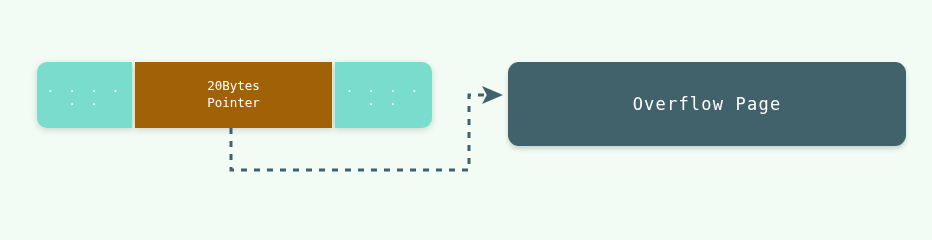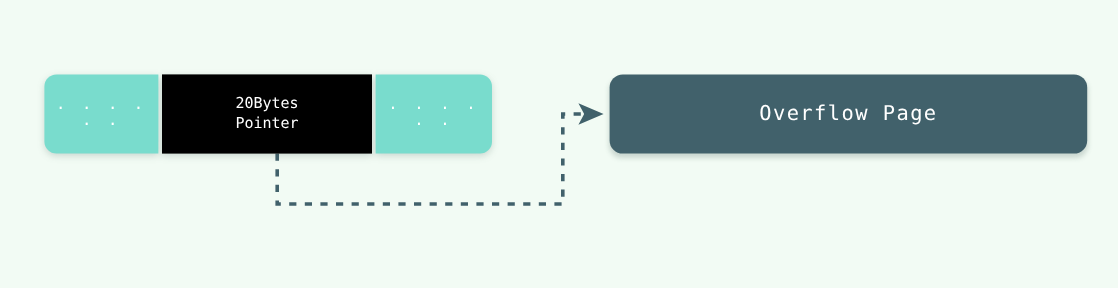--- a/index.html
+++ b/index.html
@@ -64,40 +64,40 @@
     margin-right: 3px;
   }
 
   .seg-right {
     width: 97px;
     border-radius: 0 10px 10px 0;
     margin-left: 3px;
   }
 
   .seg-pointer {
-    width: 175px;
-    background: #000000;
+    width: 197px;
+    background: #a16207;
     color: #ffffff;
     font-size: 12.5px;
     line-height: 1.35;
     flex-direction: column;
   }
 
   .seg-pointer .line {
     display: block;
     white-space: pre;
   }
 
   
   #overflow-page-box {
     position: absolute;
     left: 508px;
     top: 62px;
     width: 398px;
-    height: 66px;
+    height: 84px;
     background: #41616b;
     border-radius: 11px;
     display: flex;
     align-items: center;
     justify-content: center;
     color: #ffffff;
     font-size: 17px;
     letter-spacing: 1.2px;
     box-shadow: 0 3px 4px rgba(60, 90, 80, 0.22);
   }

